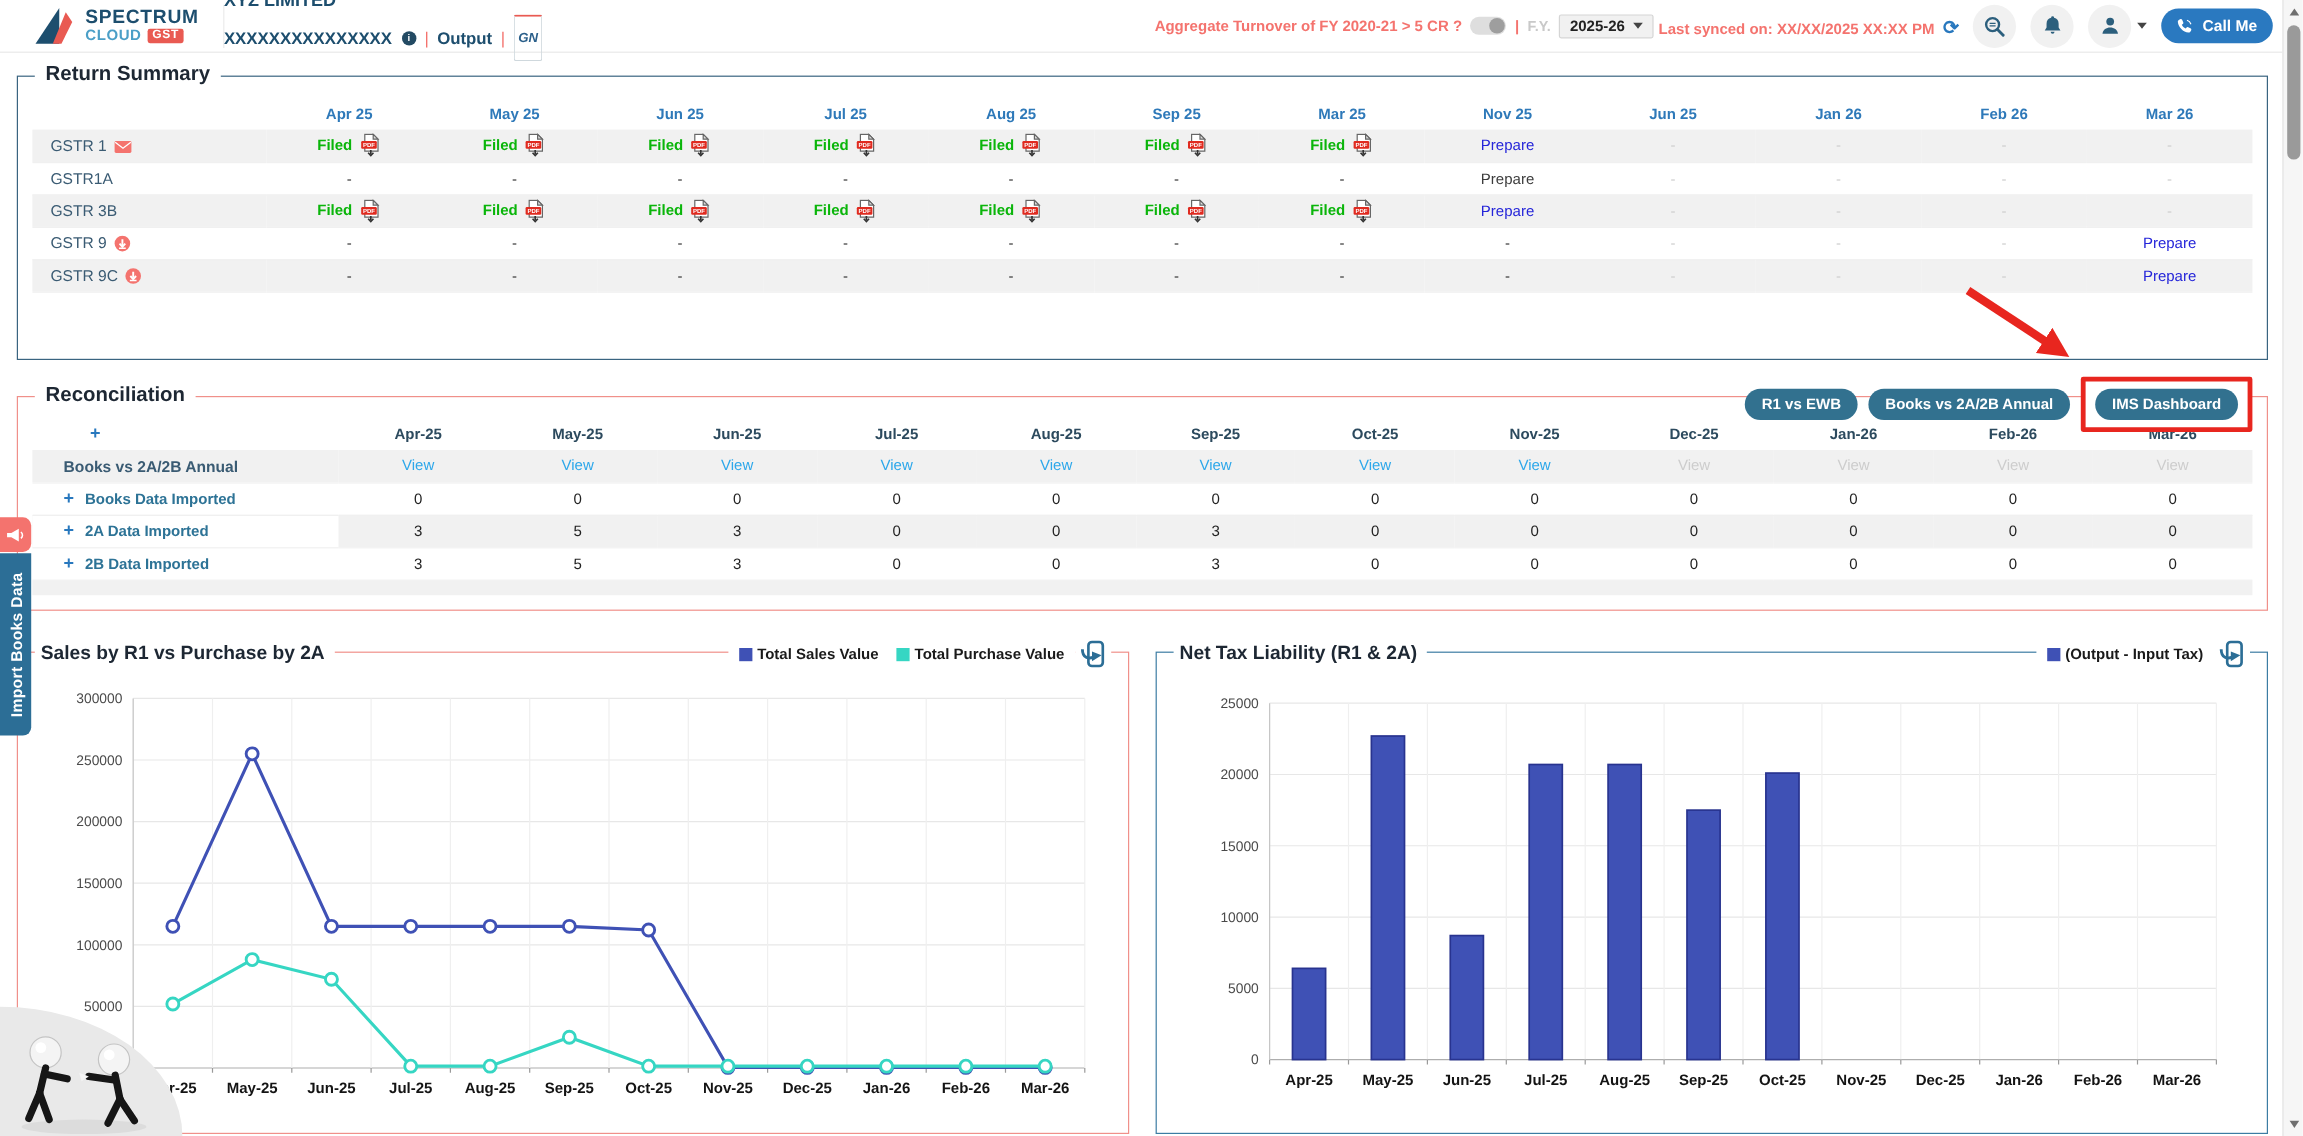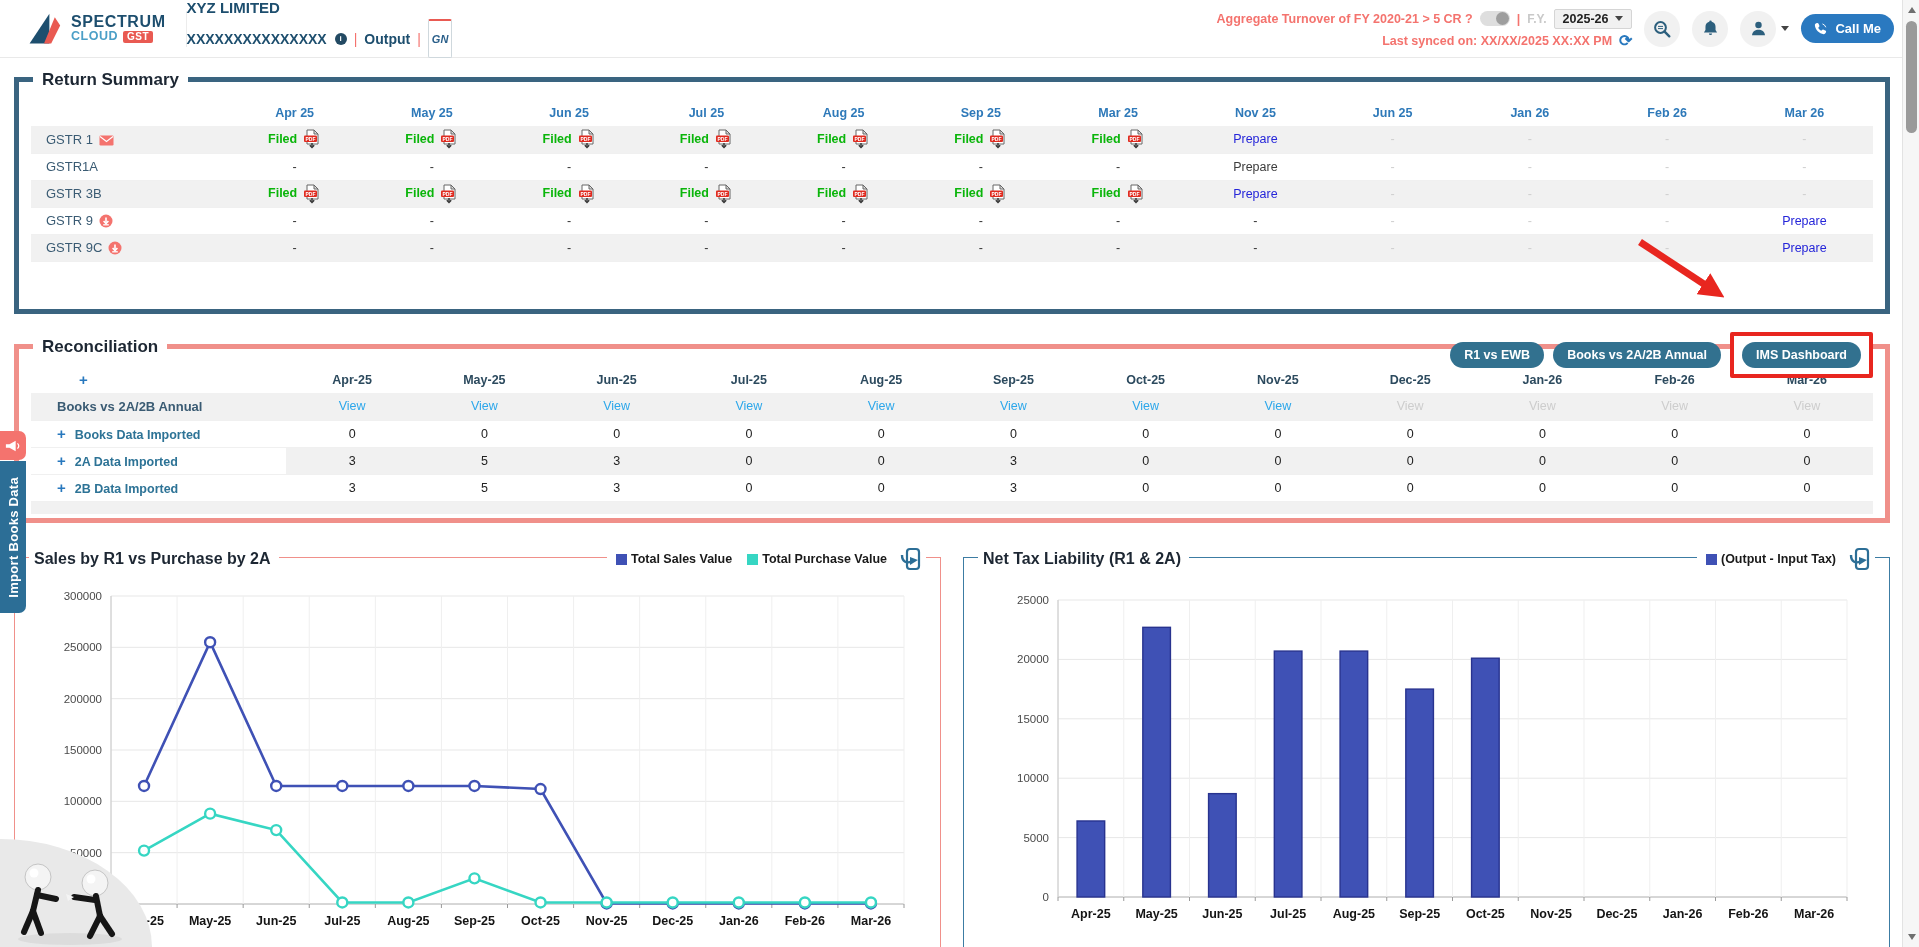--- a/index.html
+++ b/index.html
@@ -4,60 +4,60 @@
 <style>
   * { box-sizing: border-box; margin: 0; padding: 0; }
   html,body { width:1919px; height:947px; }
   body {
     position: relative; overflow: hidden; background:#fff;
     font-family:"Liberation Sans", sans-serif; color:#222;
   }
   .page { position:absolute; left:0; top:0; width:1902px; }
 
   
-  .topbar { display:flex; align-items:center; height:58px; padding:0 8px 0 26px;
+  .topbar { display:flex; align-items:center; height:44px; padding:0 8px 0 26px;
             border-bottom:1px solid #e9e9e9; background:#fff; }
   .brand { display:flex; align-items:center; gap:9px; padding-right:20px; }
   .brand-text { line-height:1.05; }
   .brand-top { font-size:16px; font-weight:bold; color:#1d4e6e; letter-spacing:.6px; }
   .brand-bottom { font-size:12.5px; font-weight:bold; color:#4b9fc7; letter-spacing:.5px; display:flex; align-items:center; gap:5px;}
   .gst-badge { background:#e95a52; color:#fff; font-size:10px; font-weight:bold; padding:1px 4px; border-radius:2px; letter-spacing:.5px;}
   .v-div { width:1px; height:36px; background:#ececec; }
   .company { }
   .company-name { font-size:15px; font-weight:bold; color:#1d4e6e; }
   .company-sub { display:flex; align-items:center; gap:7px; margin-top:3px;
                  font-size:14px; font-weight:bold; color:#1d4e6e; }
   .info-dot { display:inline-block; width:12px; height:12px; border-radius:50%; background:#234a63;
               color:#fff; font-size:8px; font-weight:bold; text-align:center; line-height:12px;
               vertical-align:super; margin-left:1px; cursor:pointer;}
   .pipe { color:#f4736e; font-weight:400; }
   .gstn-badge { border:1px solid #cfd8dd; border-top:2px solid #e95a52; border-radius:2px;
                 padding:12px 3px; font-size:11px; font-style:italic; font-weight:bold; color:#2a5f8a; }
 
   .top-right { margin-left:auto; display:flex; align-items:center; gap:12px; }
-  .tr-text { display:flex; flex-direction:column; gap:4px; align-items:flex-end; }
+  .tr-text { display:flex; flex-direction:row; gap:4px; align-items:flex-end; }
   .tr-row { display:flex; align-items:center; gap:7px; }
   .salmon { color:#f4736e; font-weight:bold; font-size:12.5px; }
   .toggle { width:30px; height:15px; border-radius:8px; background:#dedede; position:relative; cursor:pointer; }
   .toggle::after { content:""; position:absolute; right:1px; top:1px; width:13px; height:13px;
                    border-radius:50%; background:#9e9e9e; }
   .fy-label { color:#c9c9c9; font-weight:bold; font-size:12px; }
   .fy-select { background:#f1f1f1; border:1px solid #d5d5d5; border-radius:2px; padding:2px 8px;
                font-size:12.5px; font-weight:bold; color:#222; display:flex; align-items:center; gap:7px; cursor:pointer;}
   .caret-down { width:0; height:0; border-left:4px solid transparent; border-right:4px solid transparent;
                 border-top:5px solid #444; }
   .refresh-glyph { color:#2878be; font-size:16px; font-weight:bold; cursor:pointer; line-height:1; }
   .icon-circle { width:36px; height:36px; border-radius:50%; background:#f1f1f1; display:flex;
                  align-items:center; justify-content:center; cursor:pointer; flex:0 0 auto;}
   .user-wrap { display:flex; align-items:center; gap:5px; }
   .callme { background:#2a79c0; color:#fff; border-radius:16px; padding:7px 13px; font-weight:bold;
             font-size:13px; display:flex; align-items:center; gap:7px; cursor:pointer; border:none;}
 
   
-  .panel { position:relative; border:5px solid #15803d; margin:0 12px 0 14px; background:#fff; }
+  .panel { position:relative; border:1px solid #15803d; margin:0 12px 0 14px; background:#fff; }
   .panel-title { position:absolute; top:-12px; left:14px; background:#fff; padding:0 9px;
                  font-size:17px; font-weight:bold; color:#1d2733; z-index:2;}
   .rs-panel { border-color:#3a6480; margin-top:19px; height:237px; }
   .recon-panel { border-color:#f0908a; margin-top:30px; height:179px; }
 
   table { border-collapse:collapse; width:calc(100% - 24px); margin:17px 12px 0 12px; table-layout:fixed; }
   th, td { height:27px; text-align:center; font-size:12.5px; border-bottom:1px solid #f0f0f0; padding:0;}
   col.label-col { width:195px; }
   .recon-table col.label-col { width:255px; }
   th.month-rs { color:#2e79b9; font-weight:bold; border-bottom:none; }

